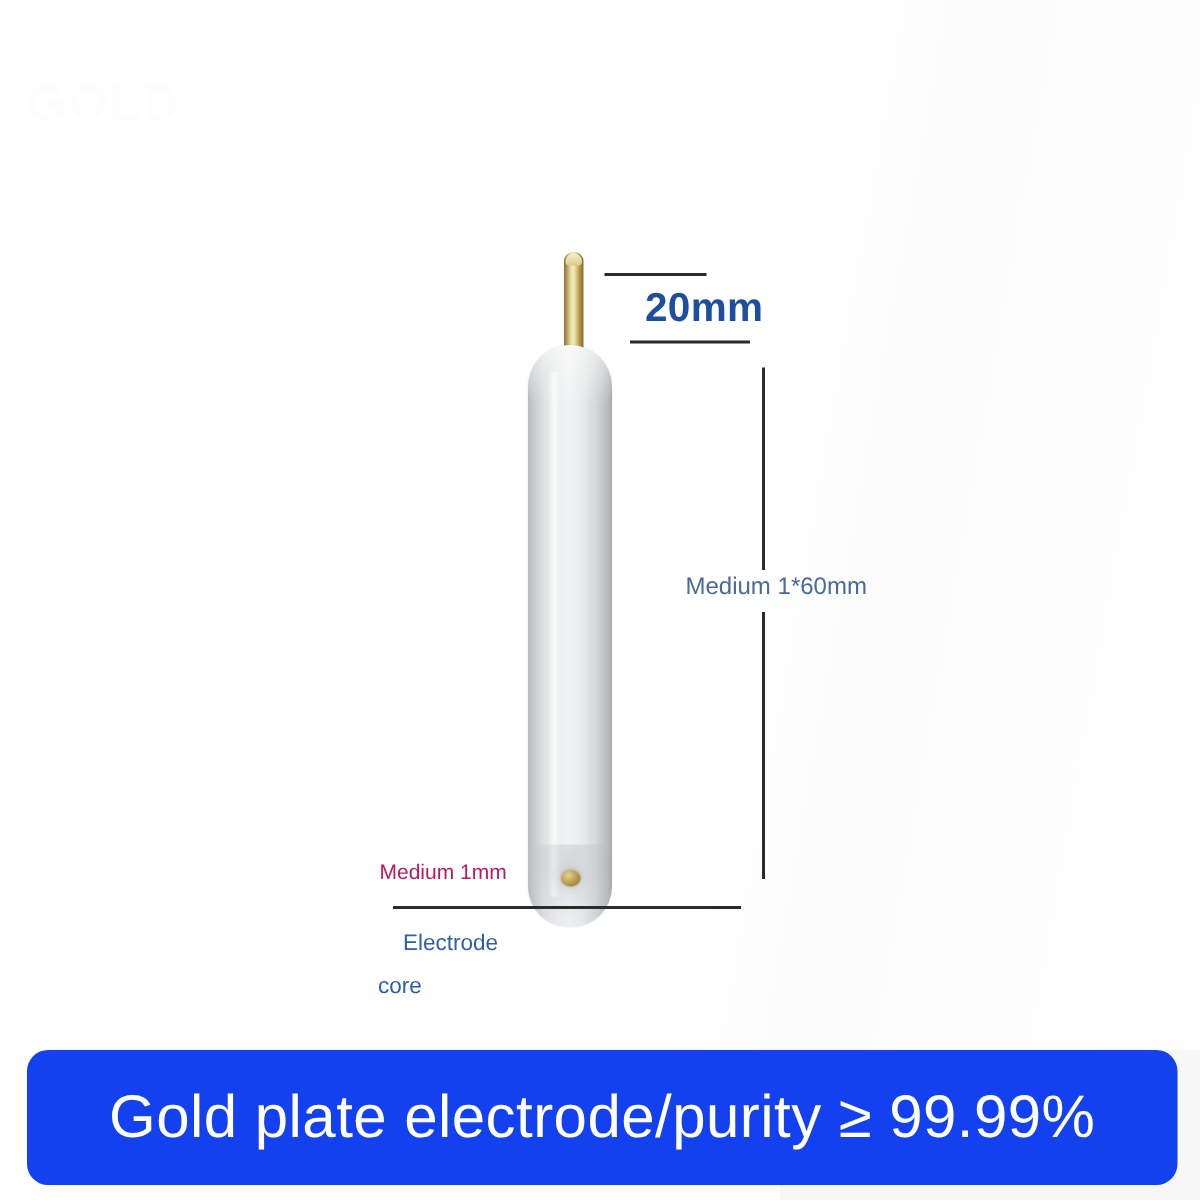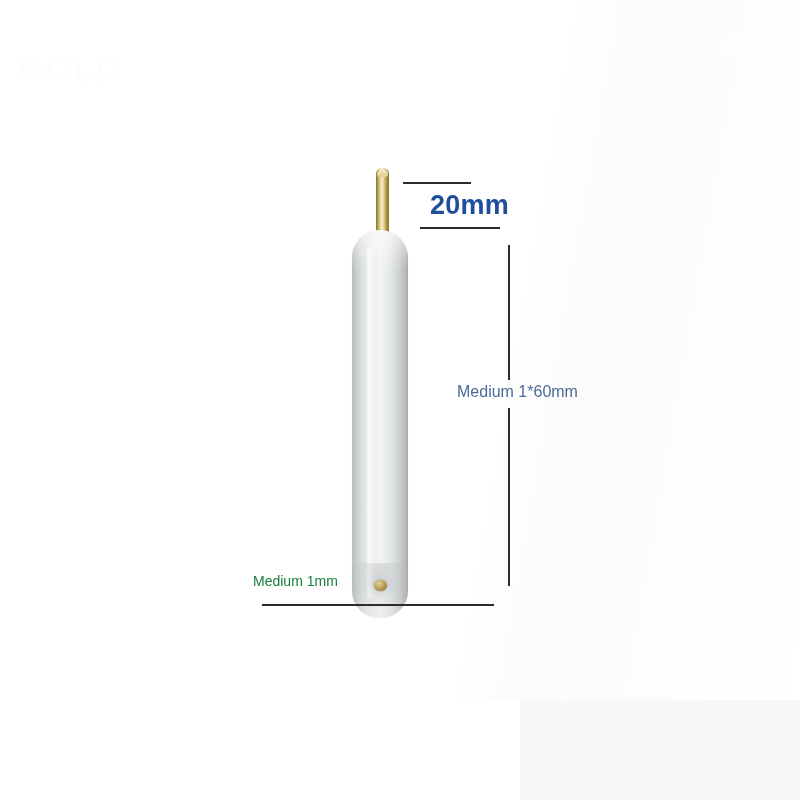--- a/index.html
+++ b/index.html
@@ -289,21 +289,21 @@
     top: 383px;
     font-size: 16px;
     font-weight: 400;
     color: #4a6a99;
   }
   .label-medium-1mm {
     left: 253px;
     top: 573px;
     font-size: 14px;
     font-weight: 400;
-    color: #15803d;
+    color: #be185d;
   }
   .label-electrode-core {
     left: 252px;
     top: 608px;
     font-size: 15px;
     font-weight: 400;
     color: #2f5fa8;
     line-height: 14px;
   }
   .label-electrode-core .l2 {
@@ -367,15 +367,22 @@
   <div class="bracket-right-bottom-elbow"></div>
   <div class="lead lead-bottom-h"></div>
   <div class="lead-bottom-left-hook"></div>
 
   <div class="label label-20mm">20mm</div>
 
   <div class="label label-medium-660">Medium 1*60mm</div>
 
   <div class="label label-medium-1mm">Medium 1mm</div>
 
-
+  <div class="label label-electrode-core">
+    <span class="l1">Electrode</span>
+    <span class="l2">core</span>
+  </div>
+
+  <div class="banner">
+    <span class="banner-text">Gold plate electrode/purity ≥ 99.99%</span>
+  </div>
 
 </div>
 
 </body></html>

